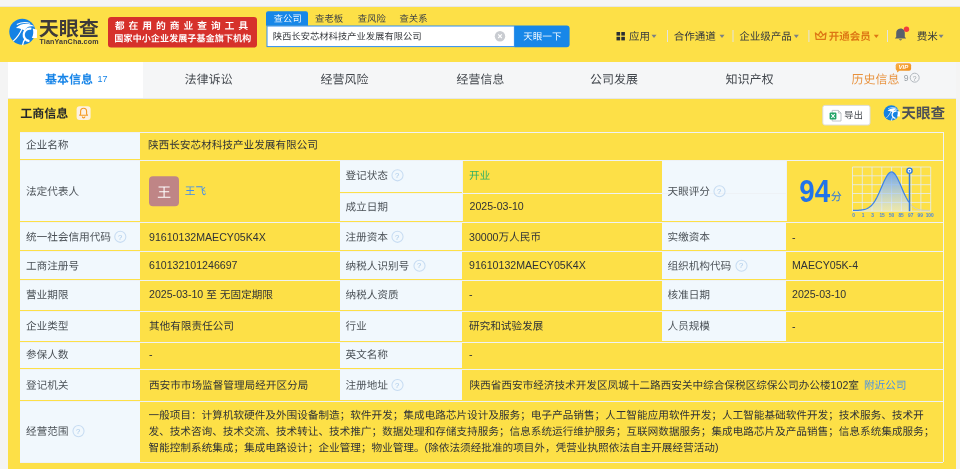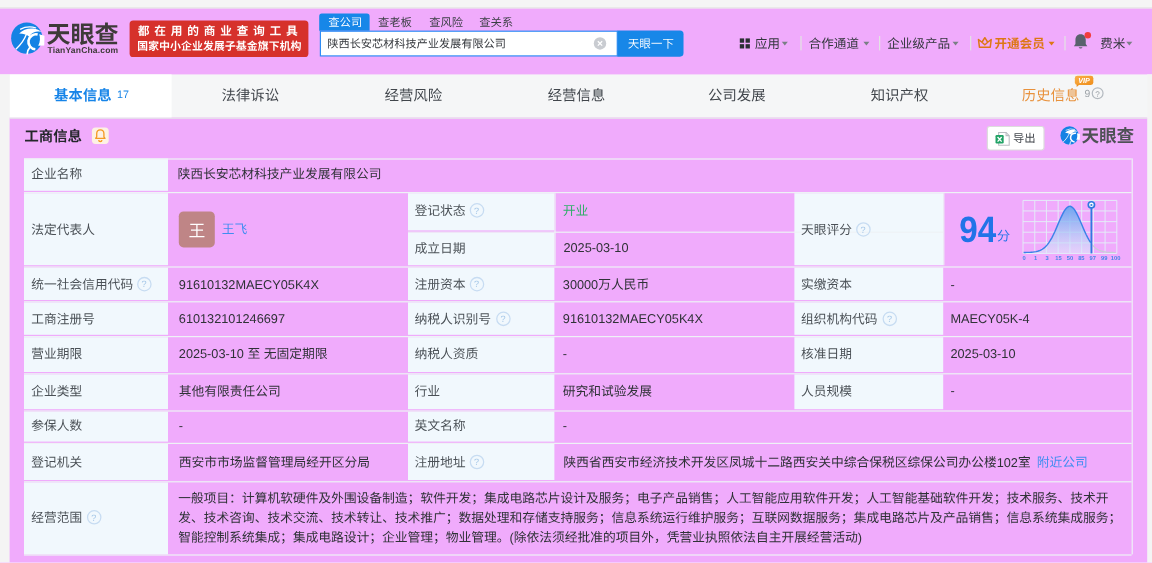--- a/index.html
+++ b/index.html
@@ -1,14 +1,14 @@
 <!DOCTYPE html>
 <html><head><meta charset="utf-8"><title>t</title><style>
 html,body{margin:0;padding:0;background:#fff}
-#p{position:relative;width:960px;height:469px;overflow:hidden;font-family:"Liberation Sans",sans-serif;background:#f0abfc}
+#p{position:relative;width:960px;height:469px;overflow:hidden;font-family:"Liberation Sans",sans-serif;background:#fde047}
 #p div{position:absolute}
 .lc{background:#f1f8fd}
 .hl{left:20px;width:922.6px;height:1px;background:#eef2f6}
 svg text{font-family:"Liberation Sans",sans-serif}
 </style></head><body>
 <div id="p">
 <div style="left:0;top:0;width:960px;height:5.5px;background:#f5f5f5;border-bottom:1px solid #e7e7e7"></div>
 <div style="left:0;top:62px;width:960px;height:35.6px;background:#f5f6f7"></div>
 <div style="left:8px;top:62px;width:134.5px;height:35.6px;background:#fff"></div>
 <div style="left:8px;top:97.6px;width:948px;height:1px;background:#e5e7e9"></div>

